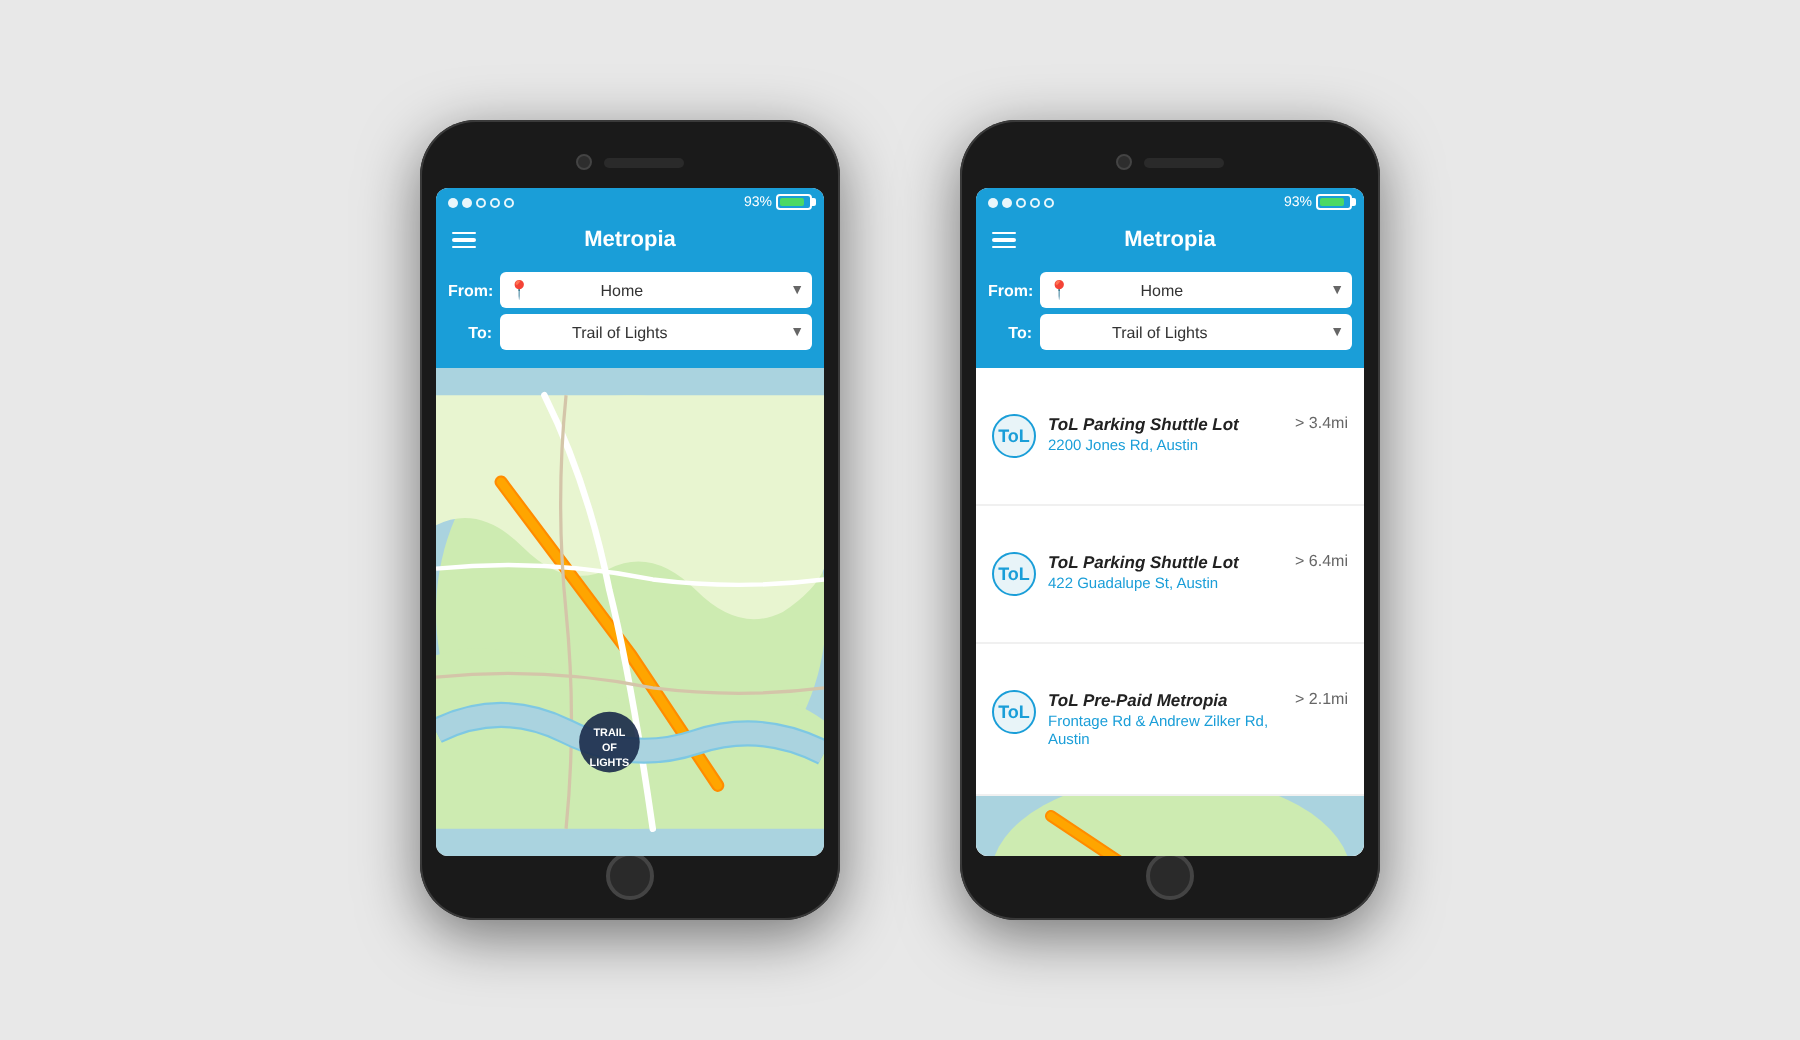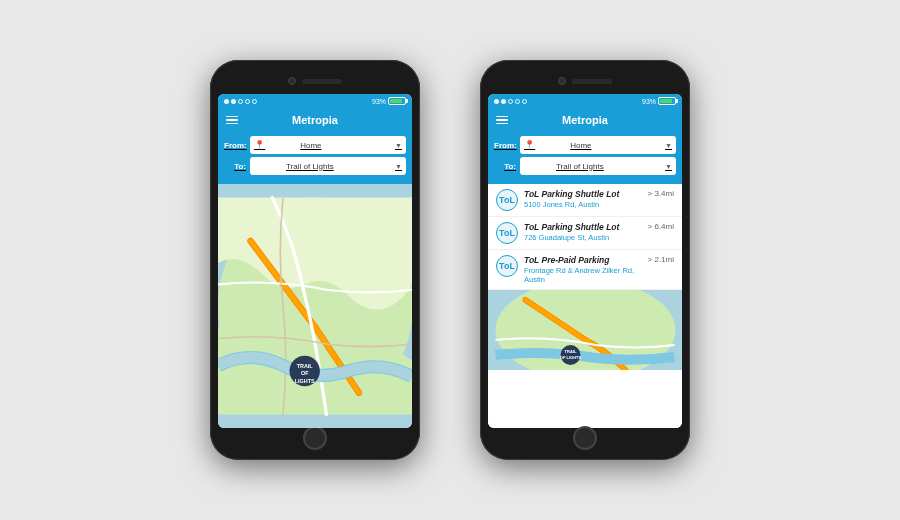--- a/index.html
+++ b/index.html
@@ -154,21 +154,20 @@
     
     .form-area {
       background: #1a9ed8;
       padding: 4px 6px 6px;
     }
     .field-row {
       display: flex;
       align-items: center;
       gap: 4px;
       margin-bottom: 3px;
-      text-decoration: underline;
     }
     .field-label {
       color: #fff;
       font-size: 8px;
       font-weight: 600;
       width: 22px;
       text-align: right;
     }
     .field-input {
       flex: 1;
@@ -213,21 +212,21 @@
 
     
     .results-list {
       flex: 1;
       background: #fff;
       overflow: hidden;
     }
     .result-item {
       display: flex;
       align-items: flex-start;
-      padding: 5px 8px;
+      padding: 23px 8px;
       border-bottom: 1px solid #f0f0f0;
       gap: 6px;
     }
     .result-icon {
       width: 22px;
       height: 22px;
       background: #e8f4f8;
       border-radius: 50%;
       display: flex;
       align-items: center;
@@ -416,40 +415,40 @@
       </div>
     </div>
 
     <div class="results-list">
       <div class="result-item">
         <div class="result-icon">
           <span>ToL</span>
         </div>
         <div class="result-info">
           <div class="result-name">ToL Parking Shuttle Lot</div>
-          <div class="result-address">5100 Jones Rd, Austin</div>
+          <div class="result-address">2200 Jones Rd, Austin</div>
         </div>
         <div class="result-distance">&gt; 3.4mi</div>
       </div>
       <div class="result-item">
         <div class="result-icon">
           <span>ToL</span>
         </div>
         <div class="result-info">
           <div class="result-name">ToL Parking Shuttle Lot</div>
-          <div class="result-address">726 Guadalupe St, Austin</div>
+          <div class="result-address">422 Guadalupe St, Austin</div>
         </div>
         <div class="result-distance">&gt; 6.4mi</div>
       </div>
       <div class="result-item">
         <div class="result-icon">
           <span>ToL</span>
         </div>
         <div class="result-info">
-          <div class="result-name">ToL Pre-Paid Parking</div>
+          <div class="result-name">ToL Pre-Paid Metropia</div>
           <div class="result-address">Frontage Rd &amp; Andrew Zilker Rd, Austin</div>
         </div>
         <div class="result-distance">&gt; 2.1mi</div>
       </div>
 
       <div style="flex:1; position:relative; overflow:hidden; height:80px; background:#aad3df;">
         <svg width="100%" height="100%" viewBox="0 0 179 80" xmlns="http://www.w3.org/2000/svg">
           <rect width="179" height="80" fill="#aad3df"></rect>
           <ellipse cx="90" cy="40" rx="90" ry="50" fill="#cdebb1"></ellipse>
           <path d="M30,10 Q60,30 90,50 Q110,60 130,80" stroke="#ff8c00" stroke-width="6" fill="none" stroke-linecap="round"></path>

